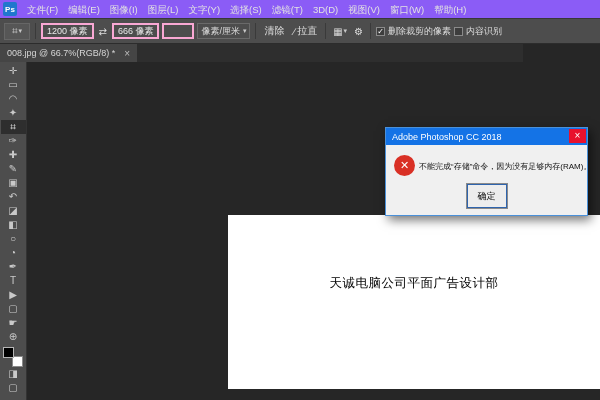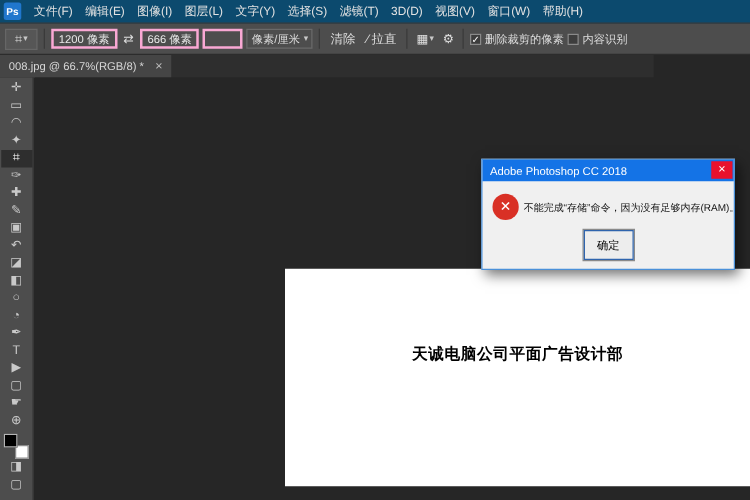--- a/index.html
+++ b/index.html
@@ -7,21 +7,21 @@
   body {
     position: relative;
     background: #262626;
     font-family: "Liberation Sans", "DejaVu Sans", sans-serif;
     overflow: hidden;
   }
 
   
   .menubar {
     position: absolute; top: 0; left: 0; width: 600px; height: 19px;
-    background: #0c4a6e; border-bottom: 1px solid #383838;
+    background: #8b5cf6; border-bottom: 1px solid #383838;
     display: flex; align-items: center; padding-left: 3px;
   }
   .ps-logo {
     width: 14px; height: 14px; background: #2077cd; color: #fff;
     font-size: 8px; font-weight: bold; border-radius: 2px;
     display: flex; align-items: center; justify-content: center; margin-right: 5px;
   }
   .menu-item { font-size: 9.5px; color: #e2e2e2; padding: 0 5px; line-height: 19px; cursor: default; white-space: nowrap; }
 
   
@@ -64,21 +64,21 @@
   .tool.selected { background: #2e2e2e; color: #ffffff; }
   .swatches { position: relative; width: 20px; height: 20px; margin-top: 3px; flex: 0 0 20px; }
   .swatch-fg { position: absolute; top: 0; left: 0; width: 11px; height: 11px;
     background: #000; border: 1px solid #b5b5b5; z-index: 2; }
   .swatch-bg { position: absolute; bottom: 0; right: 0; width: 11px; height: 11px;
     background: #fff; border: 1px solid #8a8a8a; }
 
   
   .canvas { position: absolute; top: 62px; left: 28px; right: 0; bottom: 0; background: #262626; }
   .doc { position: absolute; left: 200px; top: 153px; width: 372px; height: 174px; background: #ffffff; }
-  .doc-text { margin-top: 60px; text-align: center; font-size: 12.5px; font-weight: bold;
+  .doc-text { margin-top: 60px; text-align: center; font-size: 12.5px; font-weight: normal;
     color: #000; letter-spacing: 0.5px; }
 
   
   .dialog { position: absolute; left: 385px; top: 127px; width: 203px;
     background: #f0f0f0; border: 1px solid #4a90d9;
     box-shadow: 3px 4px 10px rgba(0,0,0,0.55); z-index: 10; }
   .dlg-title { height: 17px; background: #1473e6; color: #fff; font-size: 9px;
     display: flex; align-items: center; padding-left: 6px; position: relative; }
   .dlg-close { position: absolute; right: 1px; top: 1px; width: 17px; height: 14px;
     background: #e8112d; color: #fff; font-size: 10px; line-height: 14px;

